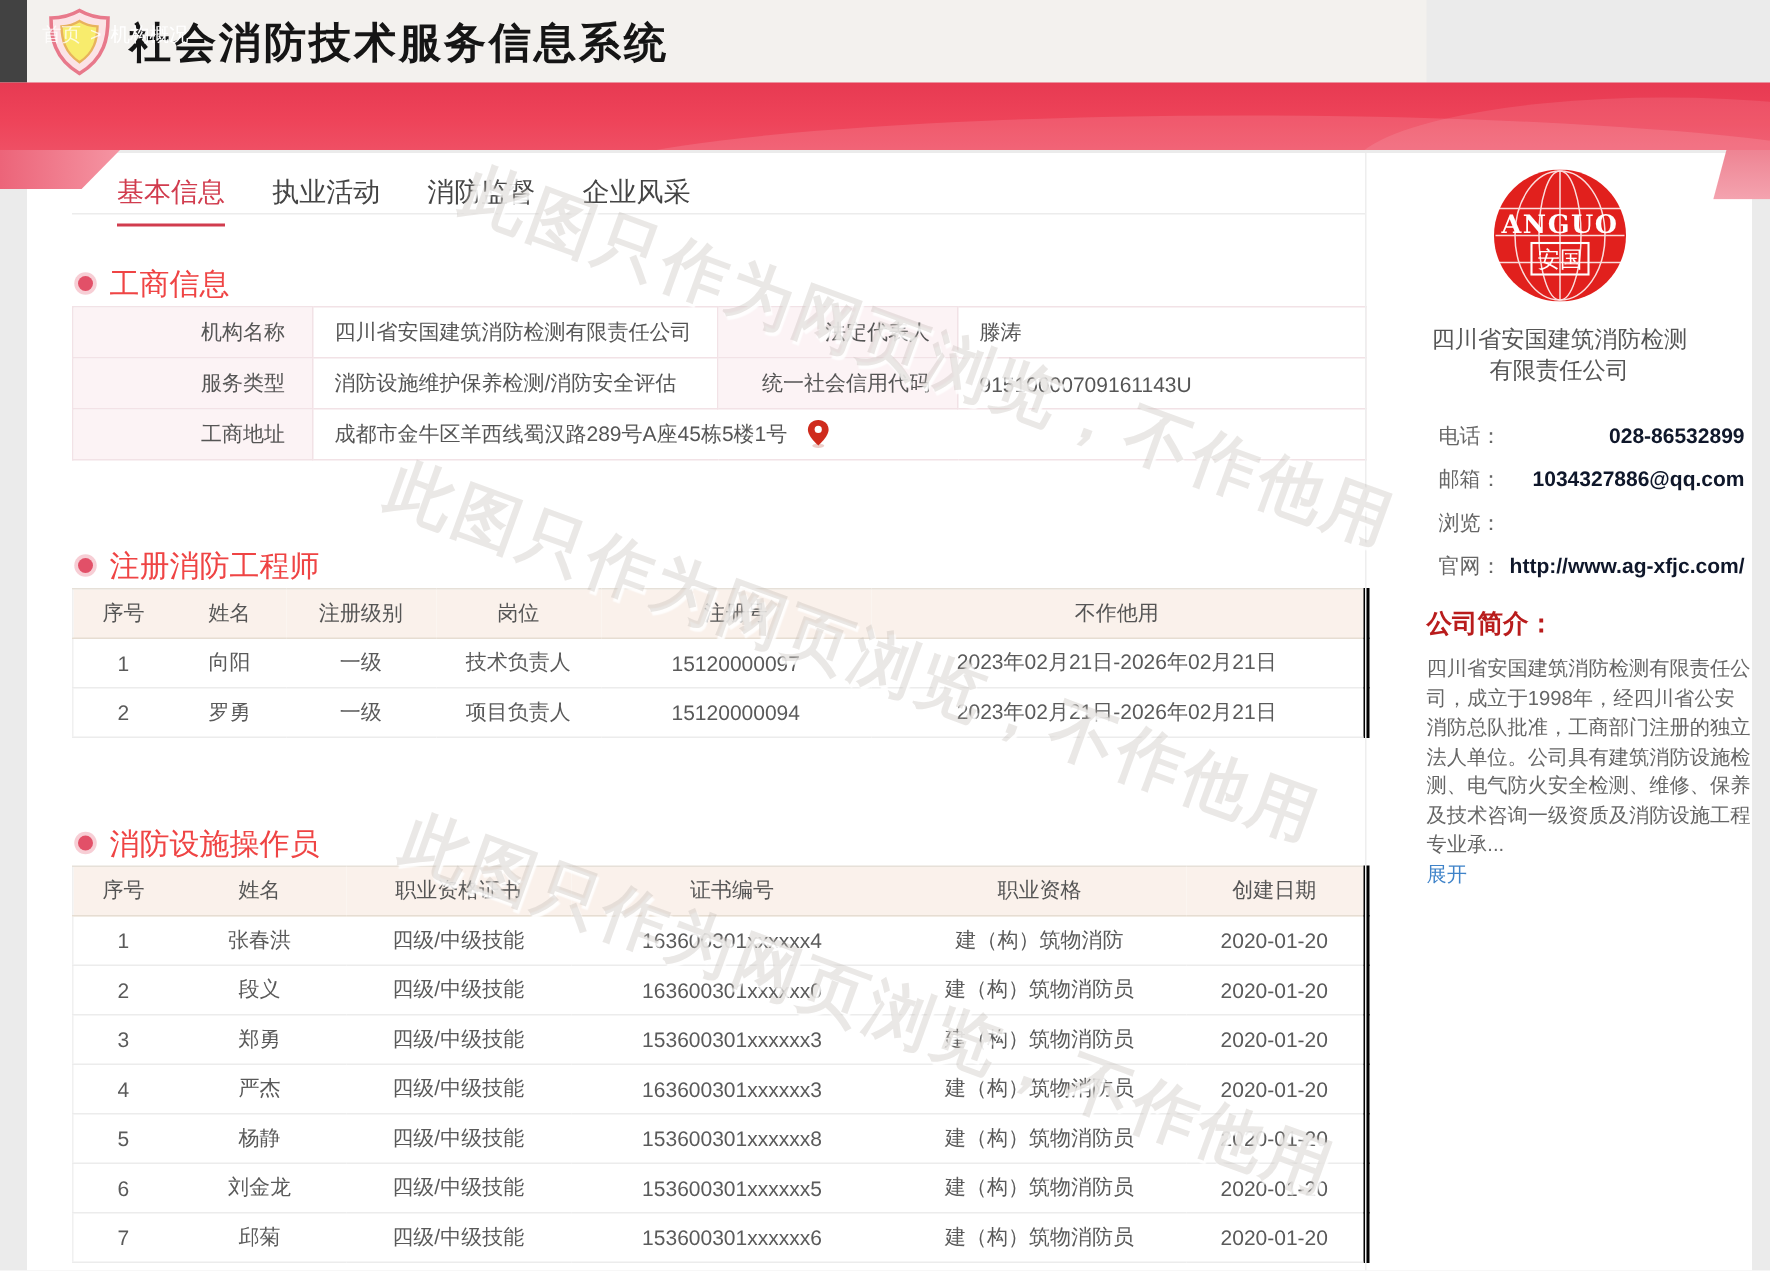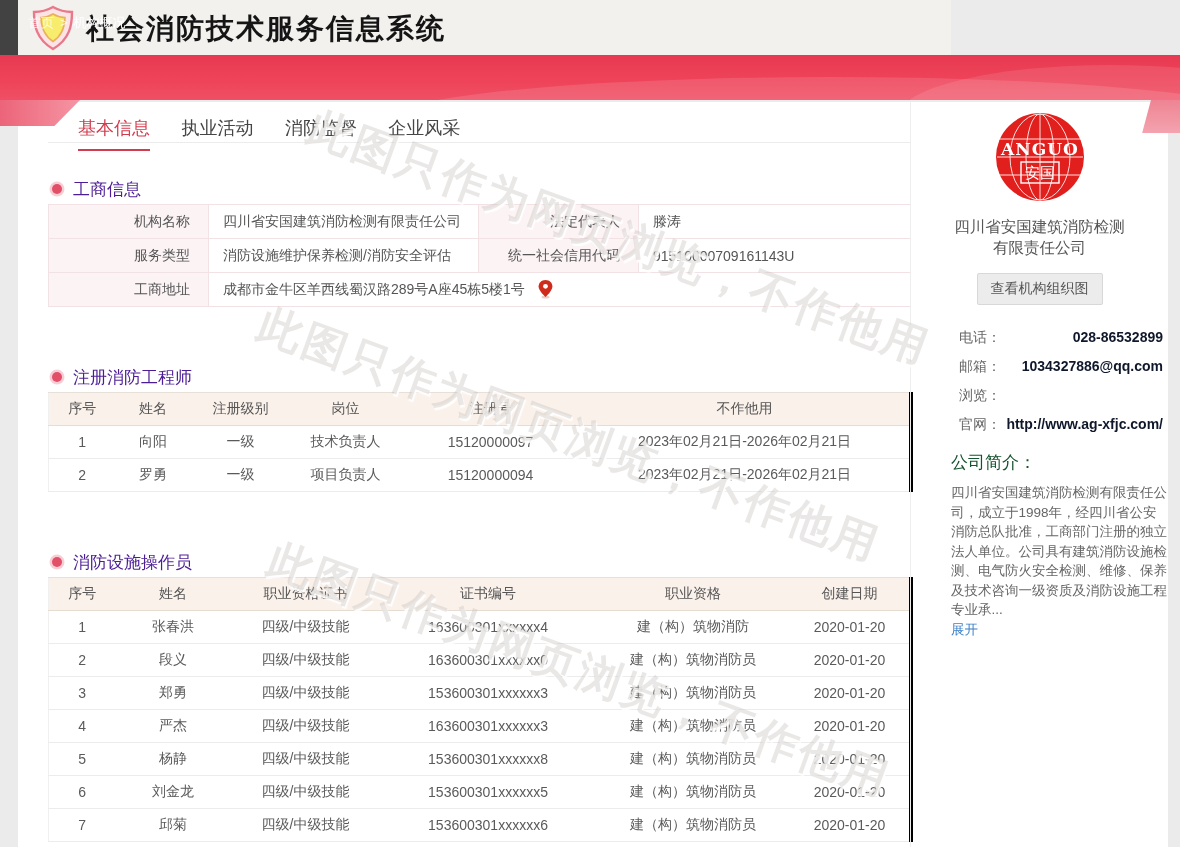--- a/index.html
+++ b/index.html
@@ -42,21 +42,21 @@
   .main { position:absolute; left:30px; top:0; width:862px; height:745px; }
   
   .tabs { position:absolute; left:30px; top:14px; white-space:nowrap; }
   .tab { display:inline-block; margin-right:27px; font-size:18px; color:#454545; padding-bottom:9px; cursor:pointer; }
   .tab.active { color:#d13c4e; border-bottom:2px solid #d13c4e; }
   .tabs-line { position:absolute; left:0; top:40px; width:862px; height:1px; background:#ececec; }
   
   .sec-title { position:absolute; left:4px; height:20px; display:flex; align-items:center; }
   .sec-dot { width:10px; height:10px; border-radius:50%; background:#e25068;
     box-shadow:0 0 0 2.5px rgba(226,80,104,0.28); margin-right:11px; }
-  .sec-text { font-size:17px; color:#4c1d95; }
+  .sec-text { font-size:20px; color:#ef4444; }
   
   table { border-collapse:collapse; table-layout:fixed; }
   .biz { position:absolute; left:0; top:102px; width:862px; }
   .biz td { border:1px solid #f2e2e6; height:34px; font-size:14px; color:#555; background:#fff;
     padding-left:14px; overflow:hidden; white-space:nowrap; }
   .biz td.lbl { background:#fcf3f5; text-align:right; padding-right:18px; padding-left:0; }
   .addr-flex { display:flex; align-items:center; }
   .pin-icon { margin-left:13px; display:inline-flex; }
   
   .grid { width:862px; position:absolute; left:0; }
@@ -73,21 +73,21 @@
     border-left:1px solid #eeeeee; padding-top:11px; }
   .org-logo { width:88px; height:88px; margin:0 auto; display:block; }
   .org-name { width:182px; margin:15px auto 0; text-align:center; font-size:15.5px; line-height:21px; color:#555; }
   .org-chart-btn { display:block; margin:15px auto 0; background:#ececec; border:1px solid #d8d8d8;
     border-radius:2px; font-size:14px; color:#555; padding:6px 13px; cursor:pointer;
     font-family:"Liberation Sans", sans-serif; }
   .contacts { margin:18px 0 0 40px; width:212px; }
   .contact-row { display:flex; font-size:14px; line-height:29px; color:#666;text-align:right; }
   .contact-row .c-label { flex:0 0 50px; }
   .contact-row .c-value { width:162px; word-break:break-all; color:#0f172a;font-weight:bold; }
-  .intro-title { margin:12px 0 0 40px; font-size:17px; color:#14532d; }
+  .intro-title { margin:12px 0 0 40px; font-size:17px; color:#b91c1c;font-weight:bold; }
   .intro-text { margin:9px 0 0 40px; width:216px; font-size:13.5px; line-height:19.5px; color:#666; }
   .expand-link { margin:1px 0 0 40px; font-size:13.5px; color:#3f83c9; cursor:pointer; display:inline-block; }
   
   .wm { position:absolute; z-index:6; white-space:nowrap; pointer-events:none;
     font-size:44px; font-weight:bold; letter-spacing:3px;
     color:rgba(186,180,172,0.30);
     text-shadow:2px 2px 1px rgba(255,255,255,0.9);
     transform:rotate(20deg); transform-origin:0 0; }
   .wm1 { left:320px; top:98px; }
   .wm2 { left:270px; top:295px; }
@@ -302,21 +302,20 @@
         <line x1="1" y1="44" x2="87" y2="44"></line>
         <line x1="3" y1="62" x2="85" y2="62"></line>
       </g>
       <text x="44" y="42" text-anchor="middle" fill="#ffffff" font-family="DejaVu Serif, serif" font-size="17" font-weight="bold" letter-spacing="1">ANGUO</text>
       <rect x="25" y="49" width="38" height="21" fill="none" stroke="#ffffff" stroke-width="1.4"></rect>
       <text x="44" y="65" text-anchor="middle" fill="#ffffff" font-size="15">安国</text>
     </svg>
 
     <div class="org-name">四川省安国建筑消防检测有限责任公司</div>
 
-    <button class="org-chart-btn">查看机构组织图</button>
 
     <div class="contacts">
       <div class="contact-row">
         <span class="c-label">电话：</span>
         <span class="c-value">028-86532899</span>
       </div>
       <div class="contact-row">
         <span class="c-label">邮箱：</span>
         <span class="c-value">1034327886@qq.com</span>
       </div>

